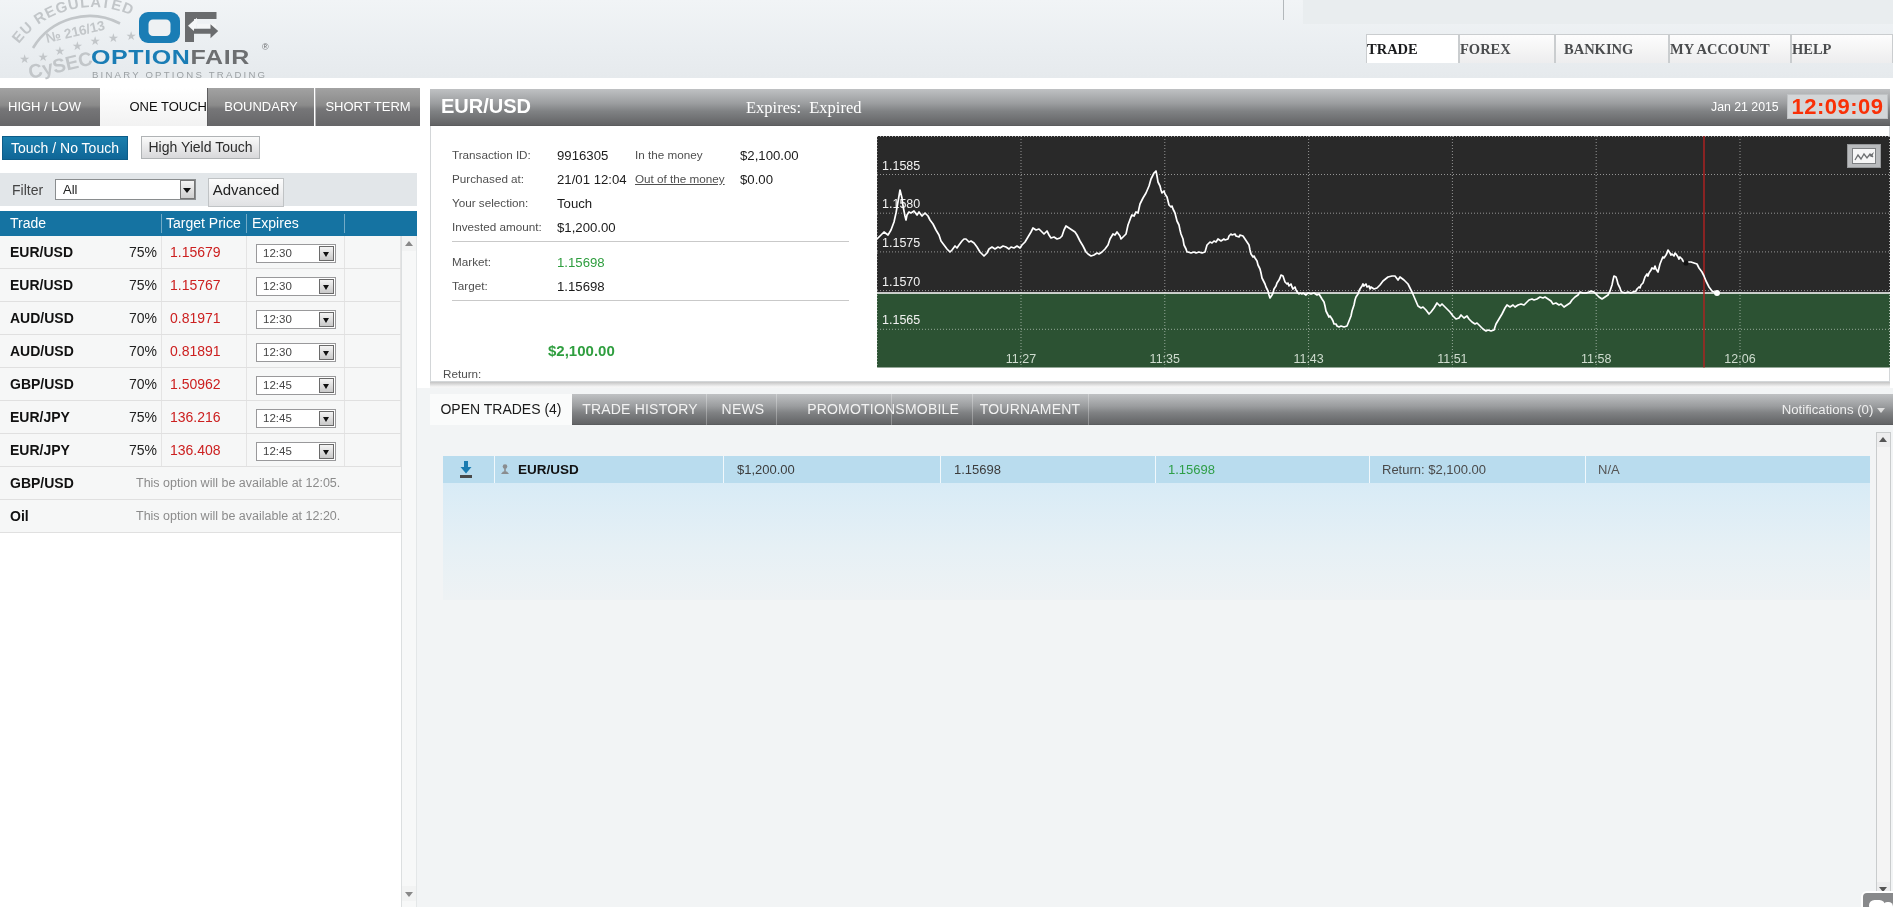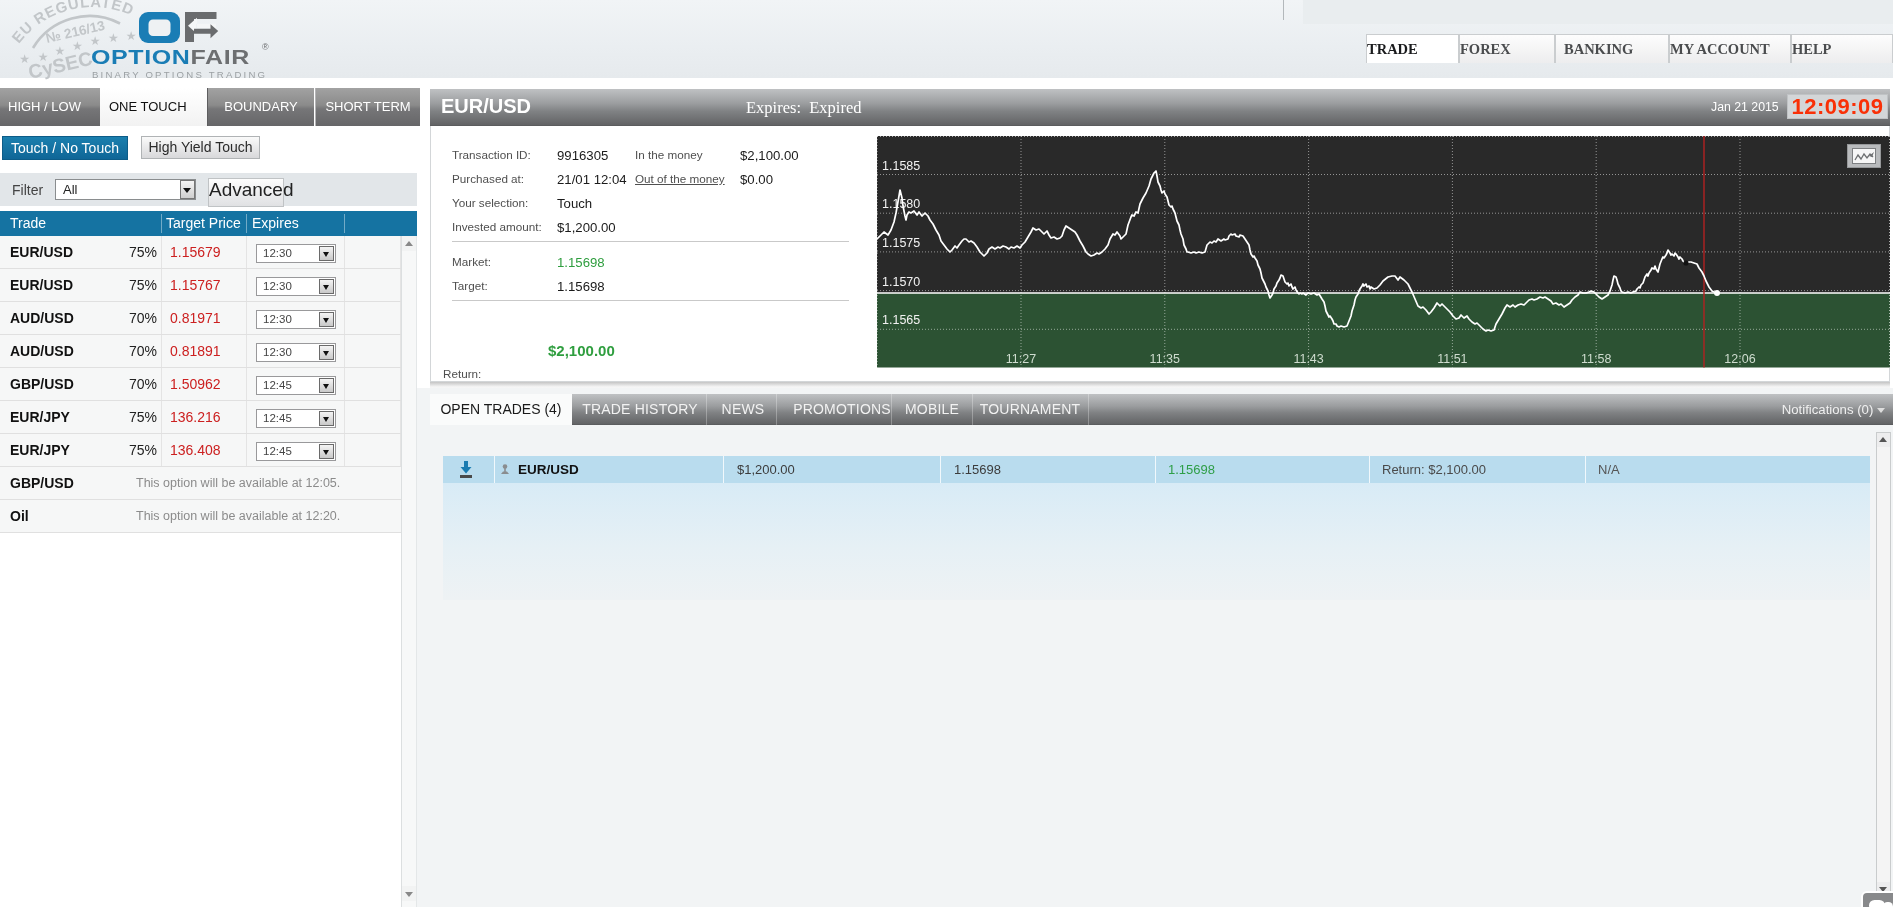--- a/index.html
+++ b/index.html
@@ -16,21 +16,21 @@
 .nav { top:34px; height:29px; font-family:"Liberation Serif", serif; font-weight:bold; font-size:14.5px; color:#4a4c4e; text-align:left; line-height:29px; background:linear-gradient(180deg,#fdfdfd,#ededee); border:1px solid #cacdcf; border-bottom:none; }
 .nav.active { background:#fff; color:#1a1b1d; }
 
 .ltab { top:88px; height:38px; background:linear-gradient(180deg,#a2a2a2,#8b8b8b 45%,#767678 55%,#666668); color:#fff; font-size:13px; line-height:38px; }
 .ltab.active { background:linear-gradient(180deg,#ffffff,#f2f2f2); color:#0f0f0f; }
 .btn-blue { left:2px; top:136px; width:126px; height:24px; background:linear-gradient(180deg,#1a7fae,#0f6697); border:1px solid #0d5c88; color:#fff; font-size:14px; text-align:center; line-height:22px; }
 .btn-gray { left:141px; top:136px; width:119px; height:23px; background:linear-gradient(180deg,#fafafa,#d8d8da); border:1px solid #b0b3b5; color:#2b2b2b; font-size:14px; text-align:center; line-height:21px; }
 .filterbar { left:0; top:173px; width:417px; height:33px; background:#e2e6e9; }
 .fsel { left:55px; top:179px; width:141px; height:21px; background:#fff; border:1px solid #8a8d8f; font-size:13px; color:#222; line-height:19px; padding-left:7px; }
 .fselbtn { left:180px; top:180px; width:15px; height:19px; background:linear-gradient(180deg,#f5f5f5,#cfcfcf); border:1px solid #777; }
-.btn-adv { left:208px; top:178px; width:76px; height:29px; background:linear-gradient(180deg,#fdfdfd,#e0e1e3); border:1px solid #c0c3c5; color:#222; font-size:19px; text-align:center; line-height:21px; }
+.btn-adv { left:208px; top:178px; width:76px; height:29px; background:linear-gradient(180deg,#fdfdfd,#e0e1e3); border:1px solid #c0c3c5; color:#222; font-size:15px; text-align:center; line-height:21px; }
 .arrow-dn { width:0; height:0; border-left:4px solid transparent; border-right:4px solid transparent; border-top:5px solid #111; position:absolute; }
 
 .thead { left:0; top:211px; width:417px; height:25px; background:#1573a2; color:#fff; font-size:14px; line-height:25px; }
 .thead span { position:absolute; }
 .tcol { position:absolute; top:3px; bottom:3px; width:1px; background:rgba(255,255,255,.4); }
 .arow { left:0; width:401px; height:33px; border-bottom:1px solid #e0e0e0; font-size:14px; }
 .arow .nm { position:absolute; left:10px; top:8px; font-weight:bold; color:#111; }
 .arow .pc { position:absolute; left:100px; top:8px; width:57px; text-align:right; color:#222; }
 .arow .tp { position:absolute; left:170px; top:8px; color:#cc2020; }
 .arow .bl { position:absolute; top:0; bottom:0; width:1px; background:#e4e4e4; }
@@ -107,21 +107,21 @@
   <text x="92" y="78" font-size="9.6" letter-spacing="2.2" fill="#9ba0a3">BINARY OPTIONS TRADING</text>
 </svg>
 
 <div class="abs nav active" style="left:1366px;width:93px;">TRADE</div>
 <div class="abs nav" style="left:1459px;width:96px;">FOREX</div>
 <div class="abs nav" style="left:1555px;width:114px;padding-left:8px;">BANKING</div>
 <div class="abs nav" style="left:1669px;width:122px;">MY ACCOUNT</div>
 <div class="abs nav" style="left:1791px;width:102px;">HELP</div>
 
 <div class="abs ltab" style="left:0;width:100px;padding-left:8px;">HIGH / LOW</div>
-<div class="abs ltab active" style="left:100px;width:107px;padding-left:9px;">ONE TOUCH</div>
+<div class="abs ltab active" style="left:100px;width:107px;padding-left:9px;text-align:right;">ONE TOUCH</div>
 <div class="abs ltab" style="left:207px;width:107px;text-align:center;border-left:1px solid #5d5d5f;">BOUNDARY</div>
 <div class="abs ltab" style="left:315px;width:105px;text-align:center;border-left:1px solid #b5b5b7;">SHORT TERM</div>
 <div class="abs btn-blue">Touch / No Touch</div>
 <div class="abs btn-gray">High Yield Touch</div>
 <div class="abs filterbar"></div>
 <div class="abs" style="left:12px;top:182px;font-size:14px;color:#444;">Filter</div>
 <div class="abs fsel">All</div>
 <div class="abs fselbtn">
       <span class="arrow-dn" style="left:2px;top:7px;"></span>
     </div>
@@ -305,21 +305,21 @@
         <path d="M 1869,156 L 1874,152 L 1872,157 Z" fill="#6d6f71"></path>
       </g>
     </svg>
 <div class="abs shadow"></div>
 
 <div class="abs botbg"></div>
 <div class="abs btabs">
   <div class="btab-act">OPEN TRADES (4)</div>
   <div class="btab" style="left:150px;width:120px;">TRADE HISTORY</div>
   <div class="btab" style="left:282px;width:62px;">NEWS</div>
-  <div class="btab" style="left:360px;width:104px;">PROMOTIONS</div>
+  <div class="btab" style="left:374px;width:104px;">PROMOTIONS</div>
   <div class="btab" style="left:468px;width:68px;">MOBILE</div>
   <div class="btab" style="left:548px;width:104px;">TOURNAMENT</div>
   <span class="bsep" style="left:276px;"></span>
   <span class="bsep" style="left:346px;"></span>
   <span class="bsep" style="left:461px;"></span>
   <span class="bsep" style="left:542px;"></span>
   <span class="bsep" style="left:658px;"></span>
   <div class="notif">Notifications (0) <span style="display:inline-block;width:0;height:0;border-left:4px solid transparent;border-right:4px solid transparent;border-top:5px solid #ddd;vertical-align:middle;"></span></div>
 </div>
 <div class="abs trow">

